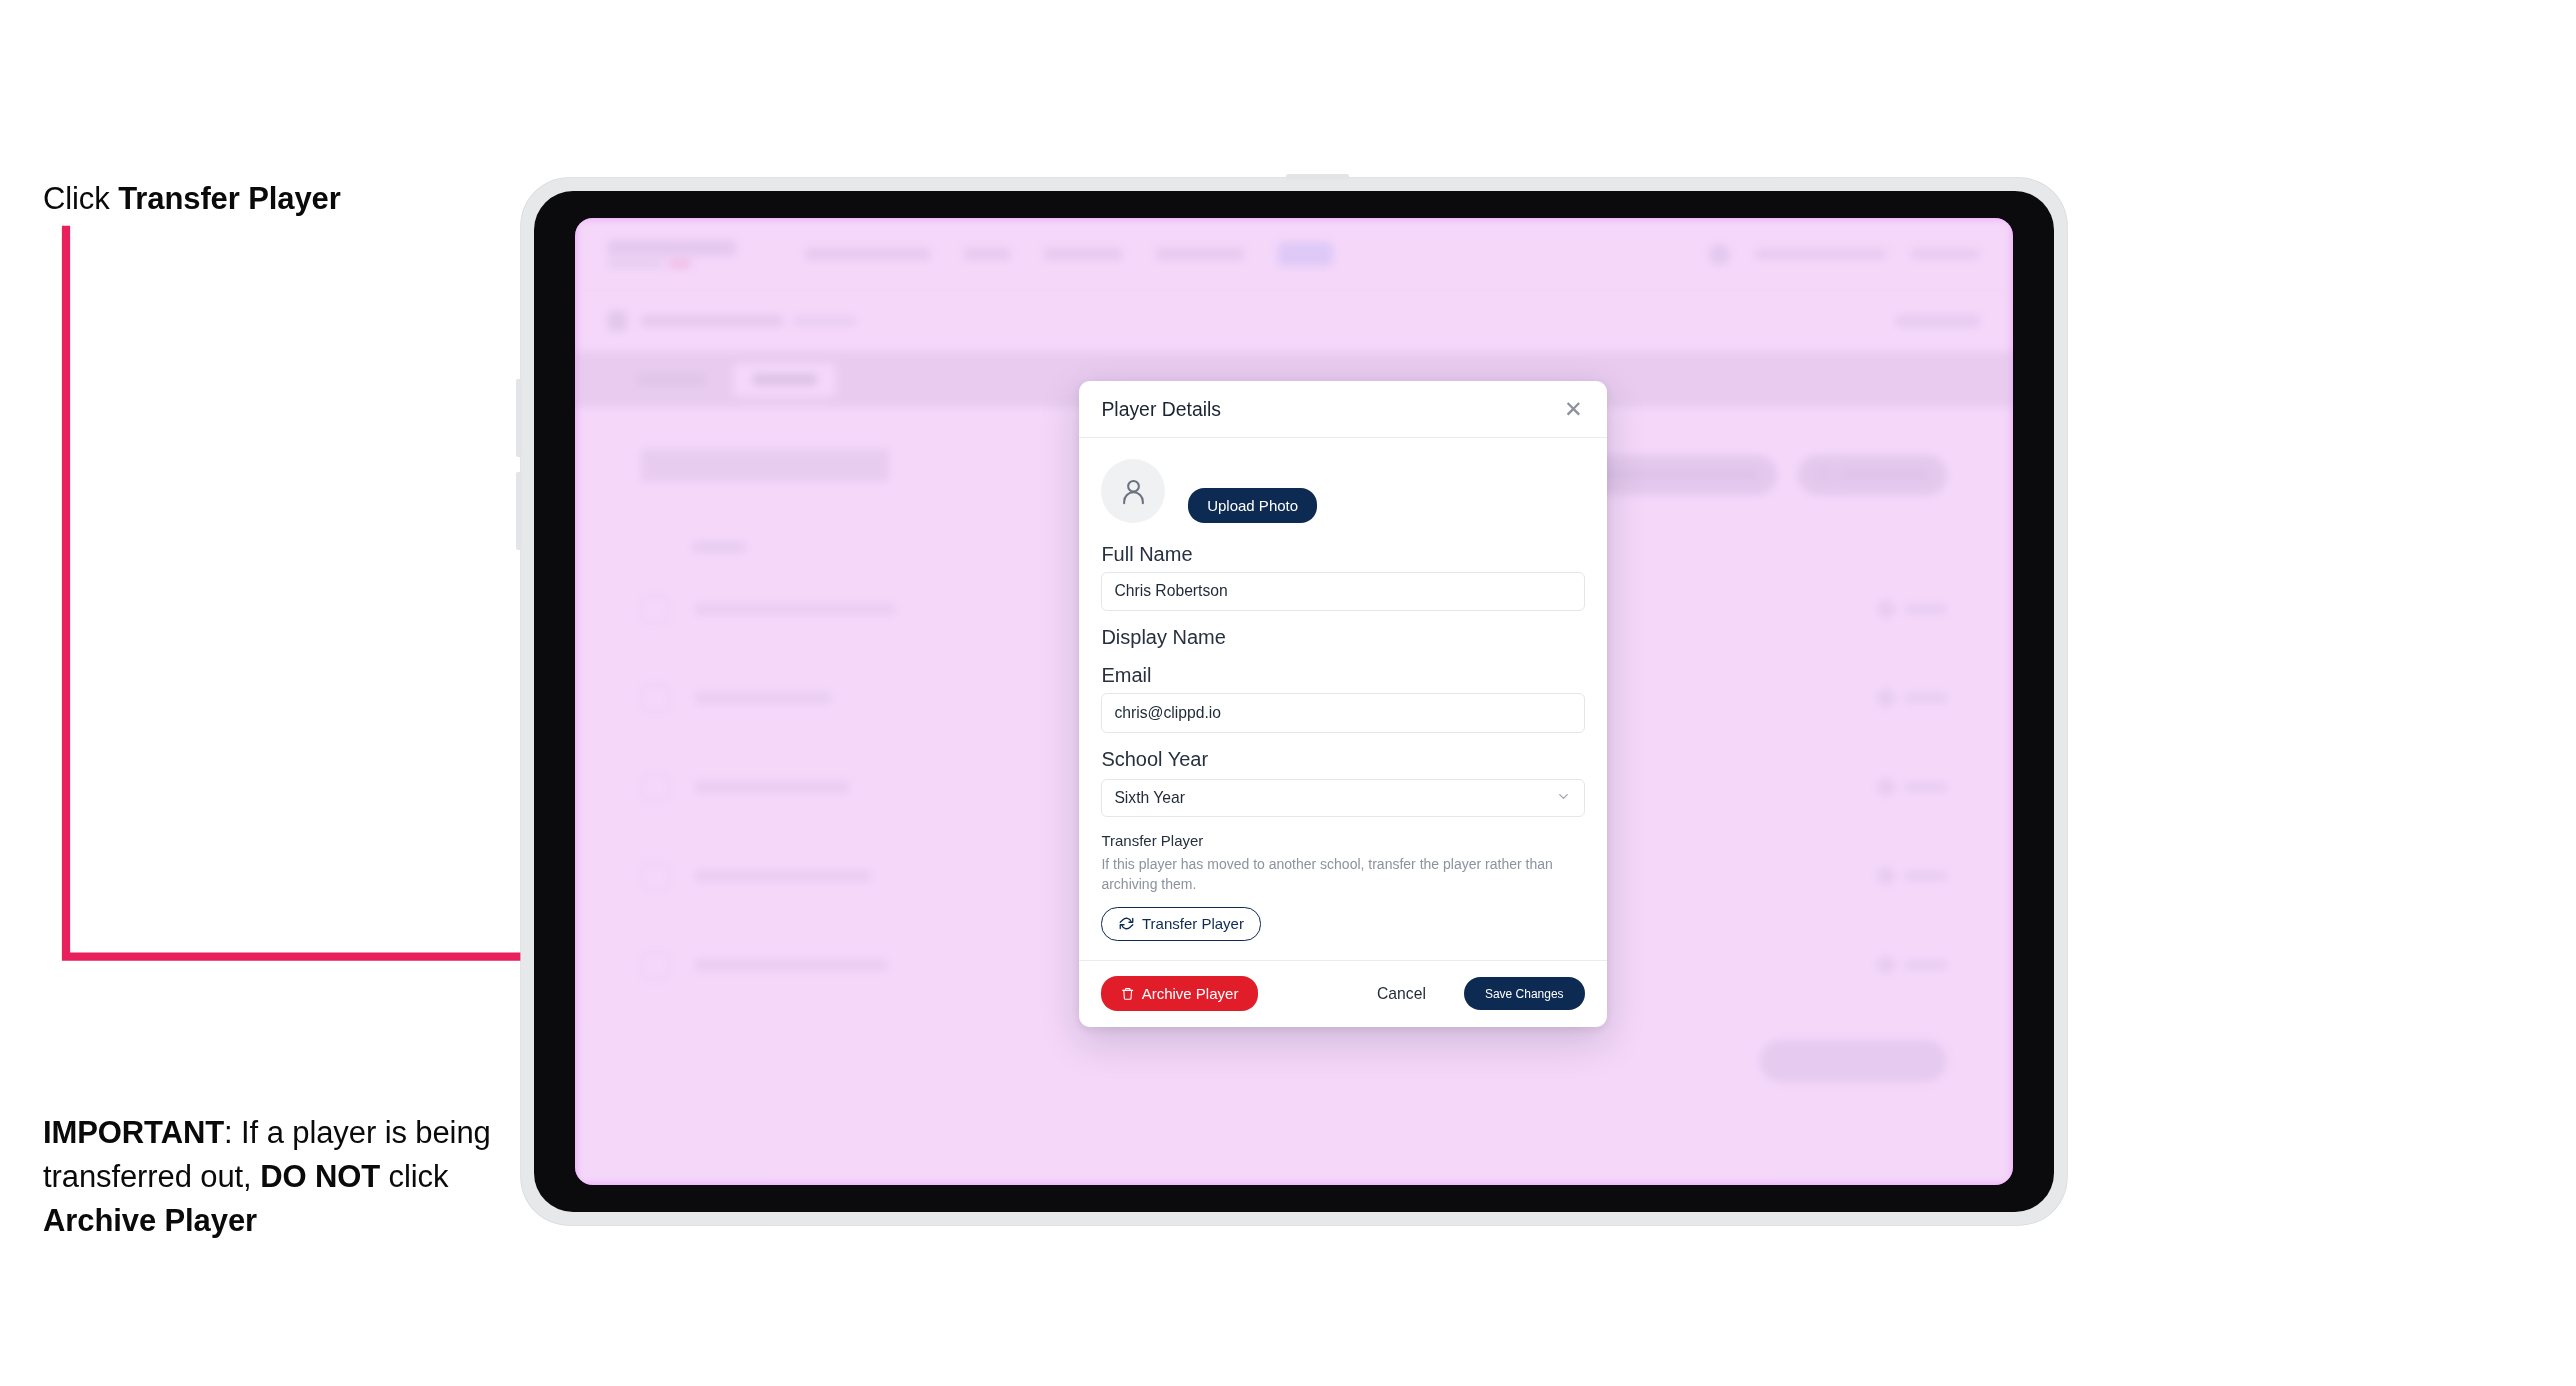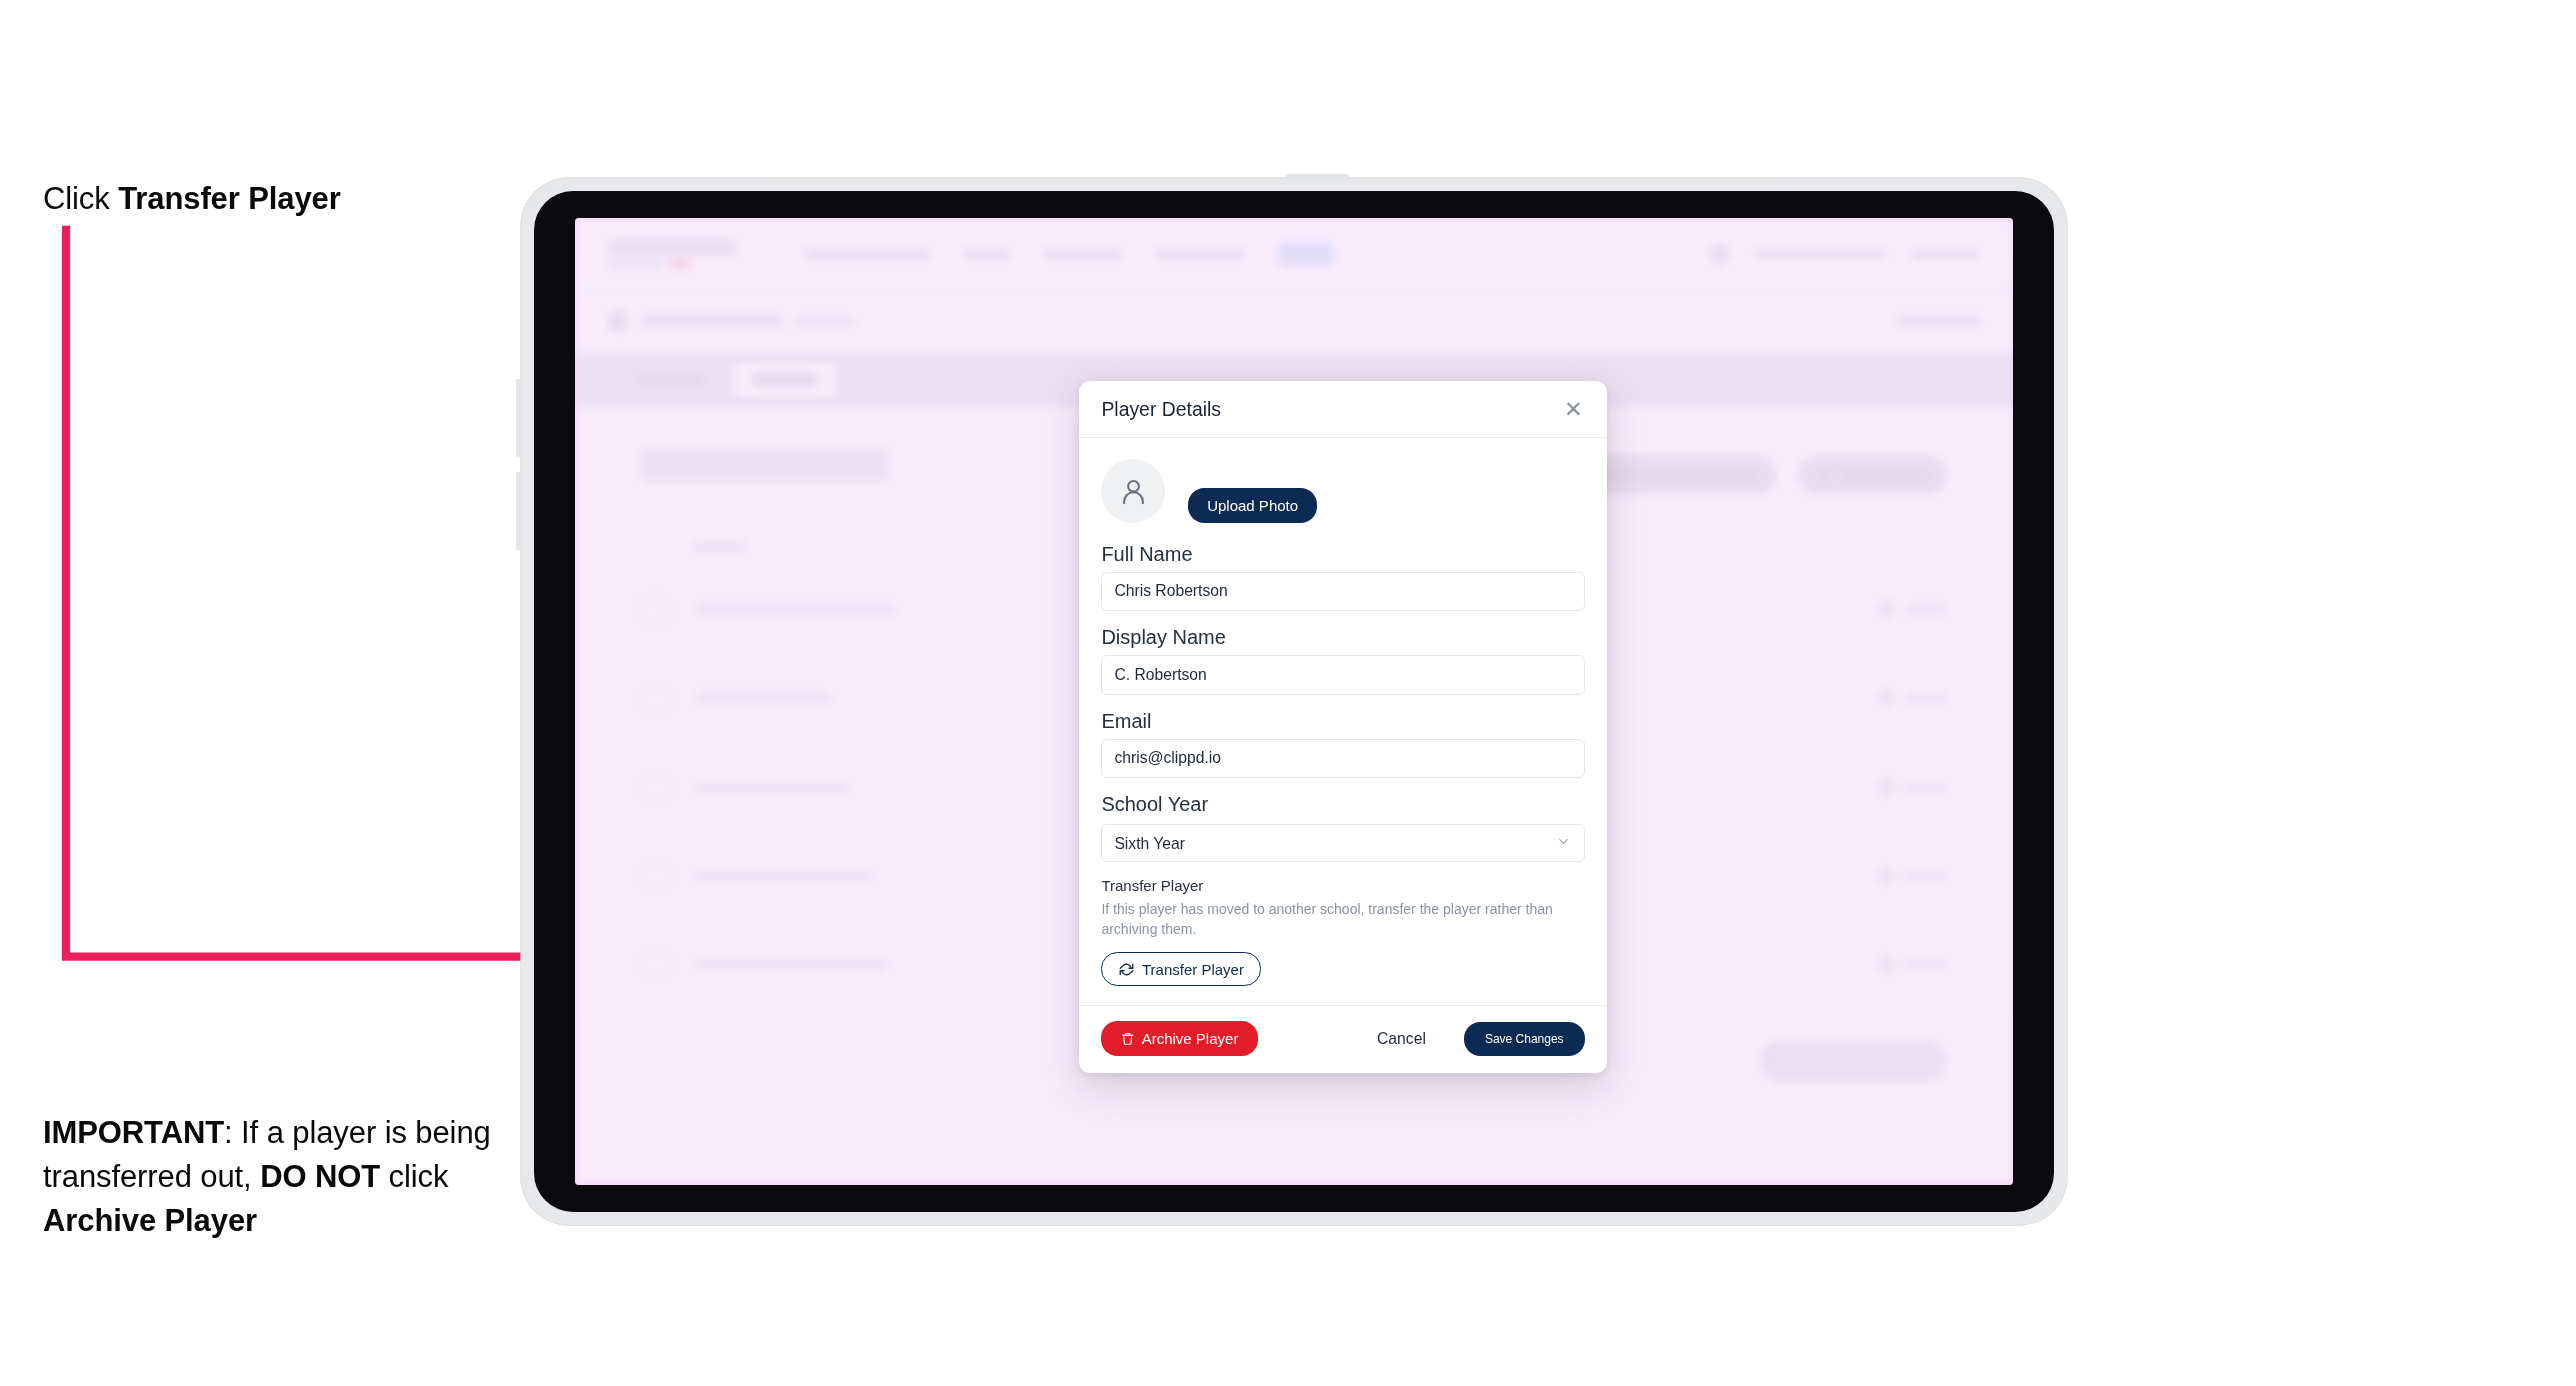--- a/index.html
+++ b/index.html
@@ -68,22 +68,22 @@
     bottom: 12.7px;
     background: #0b0b0d;
     border-radius: 39px;
   }
   #tablet-screen {
     position: absolute;
     left: 54px;
     top: 40px;
     right: 54px;
     bottom: 40px;
-    background: #f0abfc;
-    border-radius: 4px;
+    background: #d946ef;
+    border-radius: 18px;
     overflow: hidden;
   }
   .tablet-button {
     position: absolute;
     background: #e3e4e7;
     border-radius: 2.2px;
   }
   #tablet-btn-power { left: 765px; top: -4.5px; width: 63px; height: 6px; }
   #tablet-btn-vol-a { left: -5.2px; top: 201px; width: 6px; height: 78px; }
   #tablet-btn-vol-b { left: -5.2px; top: 294px; width: 6px; height: 78px; }
@@ -503,21 +503,20 @@
           <button id="upload-photo-btn">Upload Photo</button>
         </div>
 
         <div class="field-group">
           <label class="field-label">Full Name</label>
           <input class="field-input" type="text" value="Chris Robertson" style="">
         </div>
 
         <div class="field-group">
           <label class="field-label">Display Name</label>
-          <input class="field-input" type="text" value="C. Robertson" style="">
         </div>
 
         <div class="field-group">
           <label class="field-label">Email</label>
           <input class="field-input" type="text" value="chris@clippd.io" style="">
         </div>
 
         <div class="field-group">
           <label class="field-label">School Year</label>
           <div class="select-wrap">

